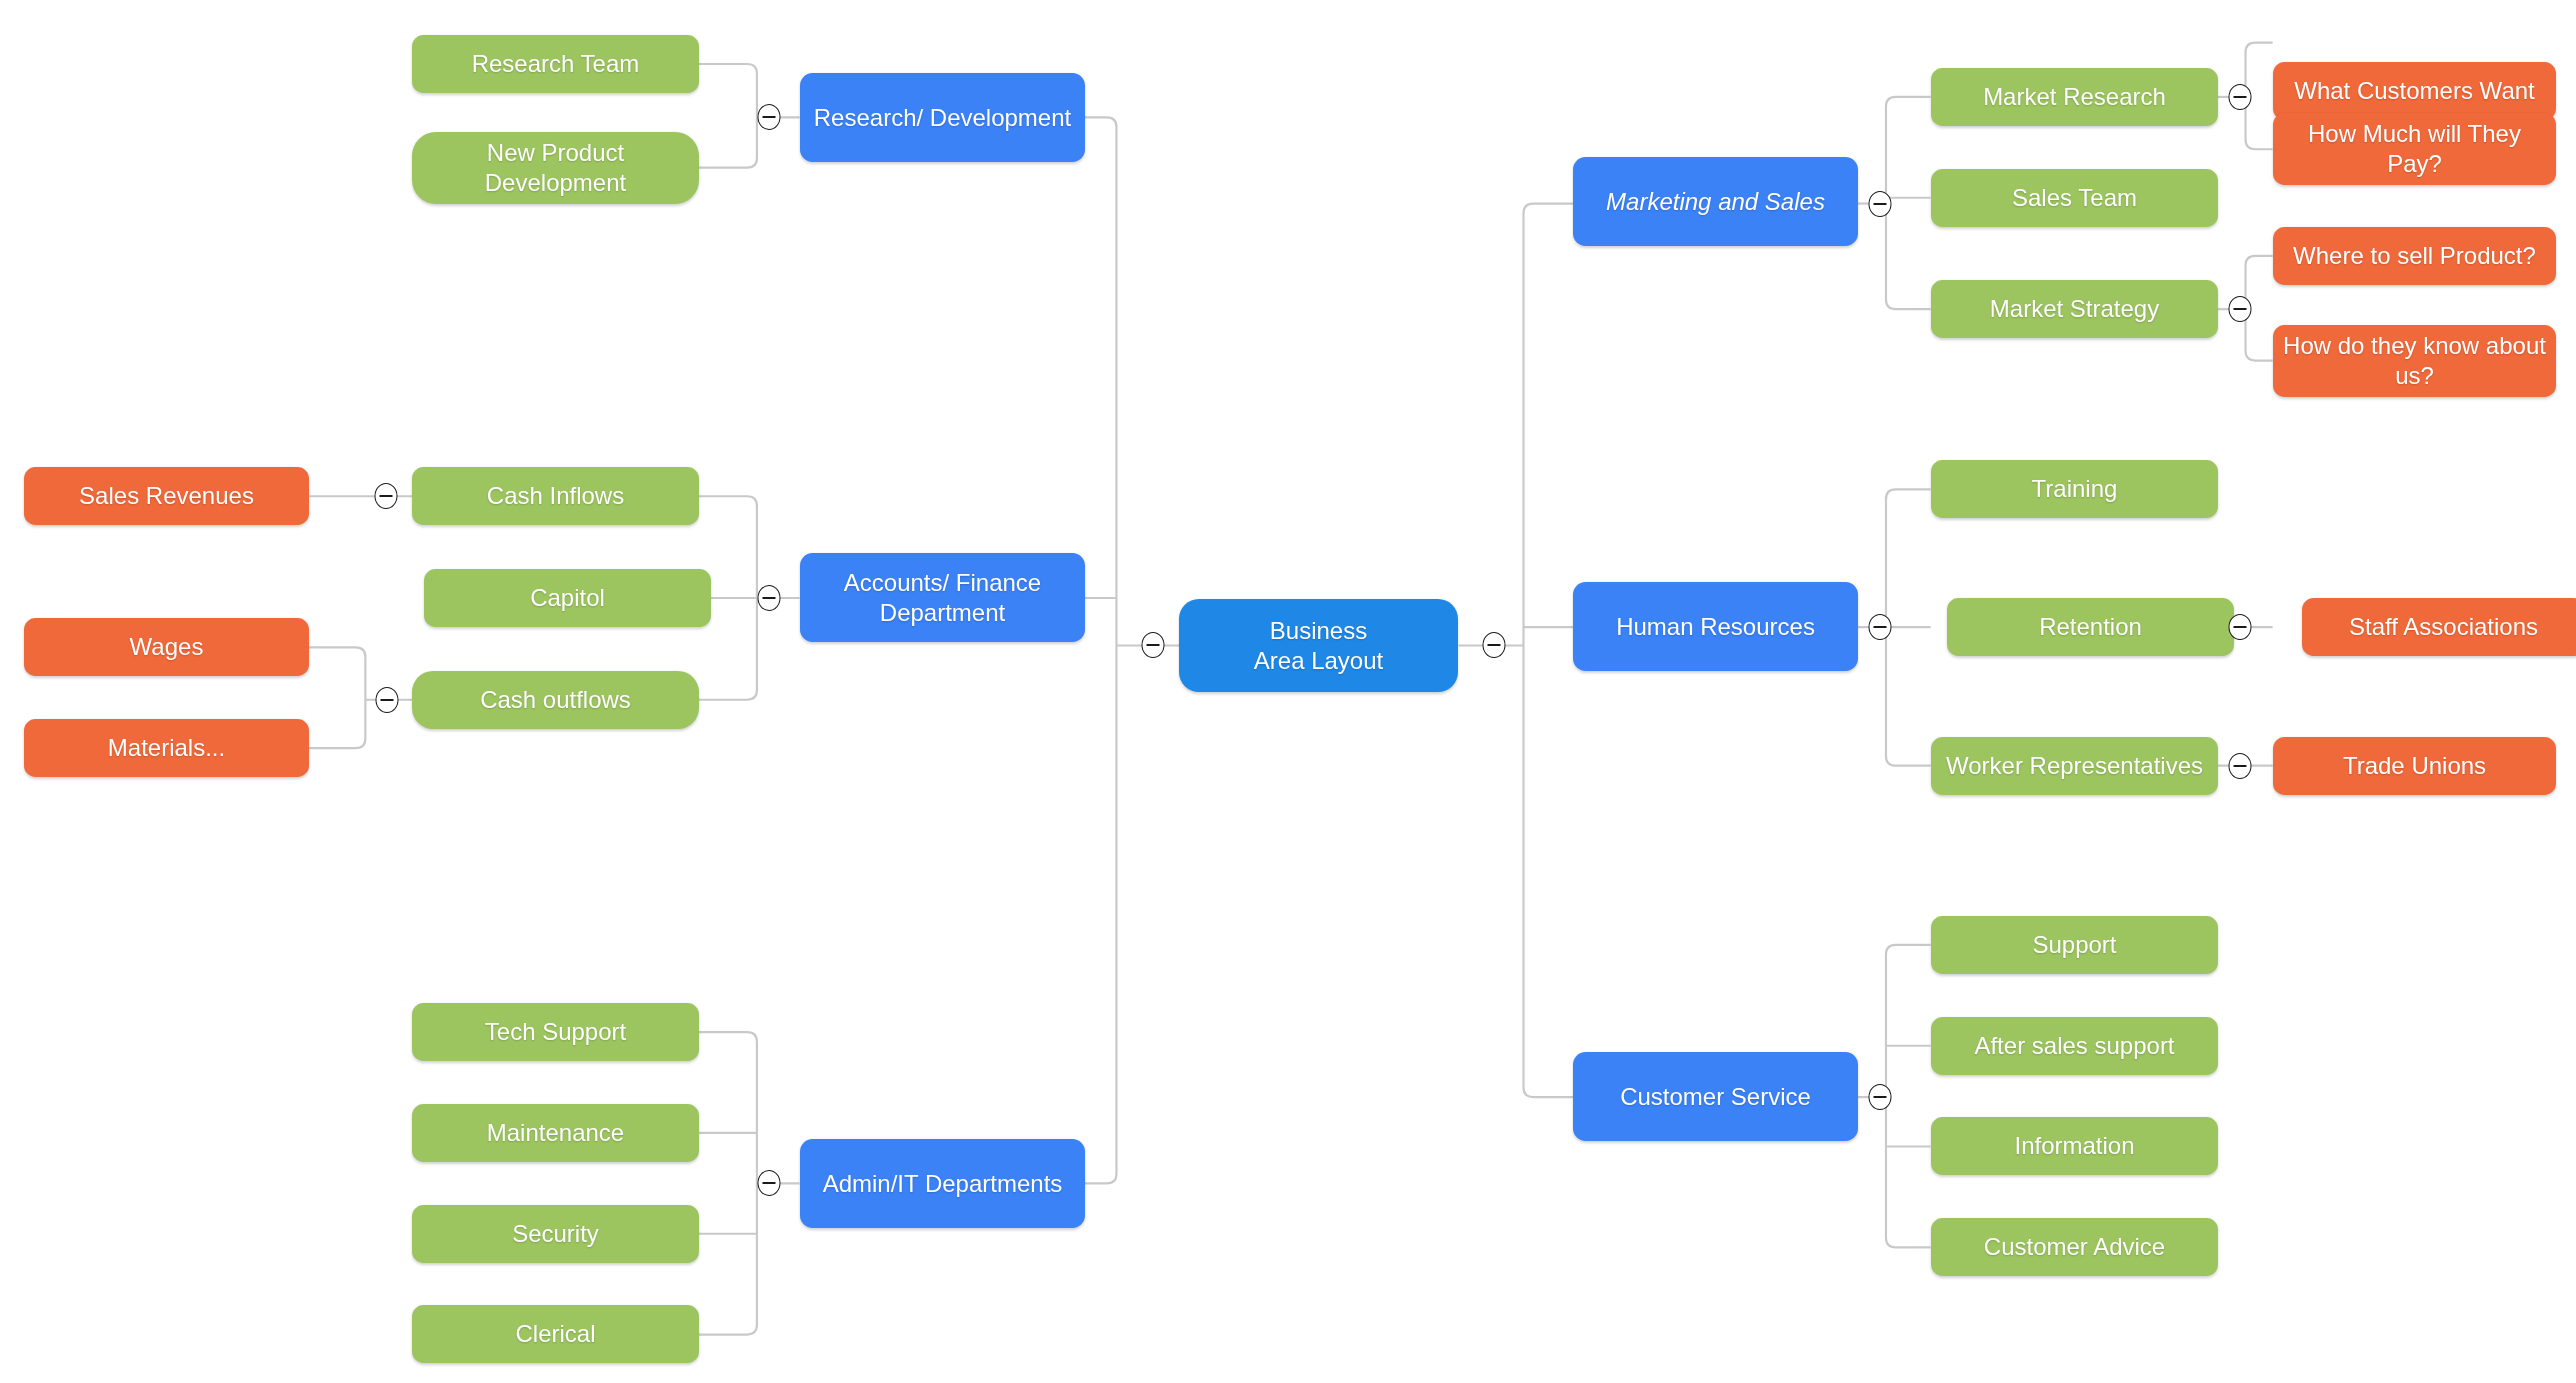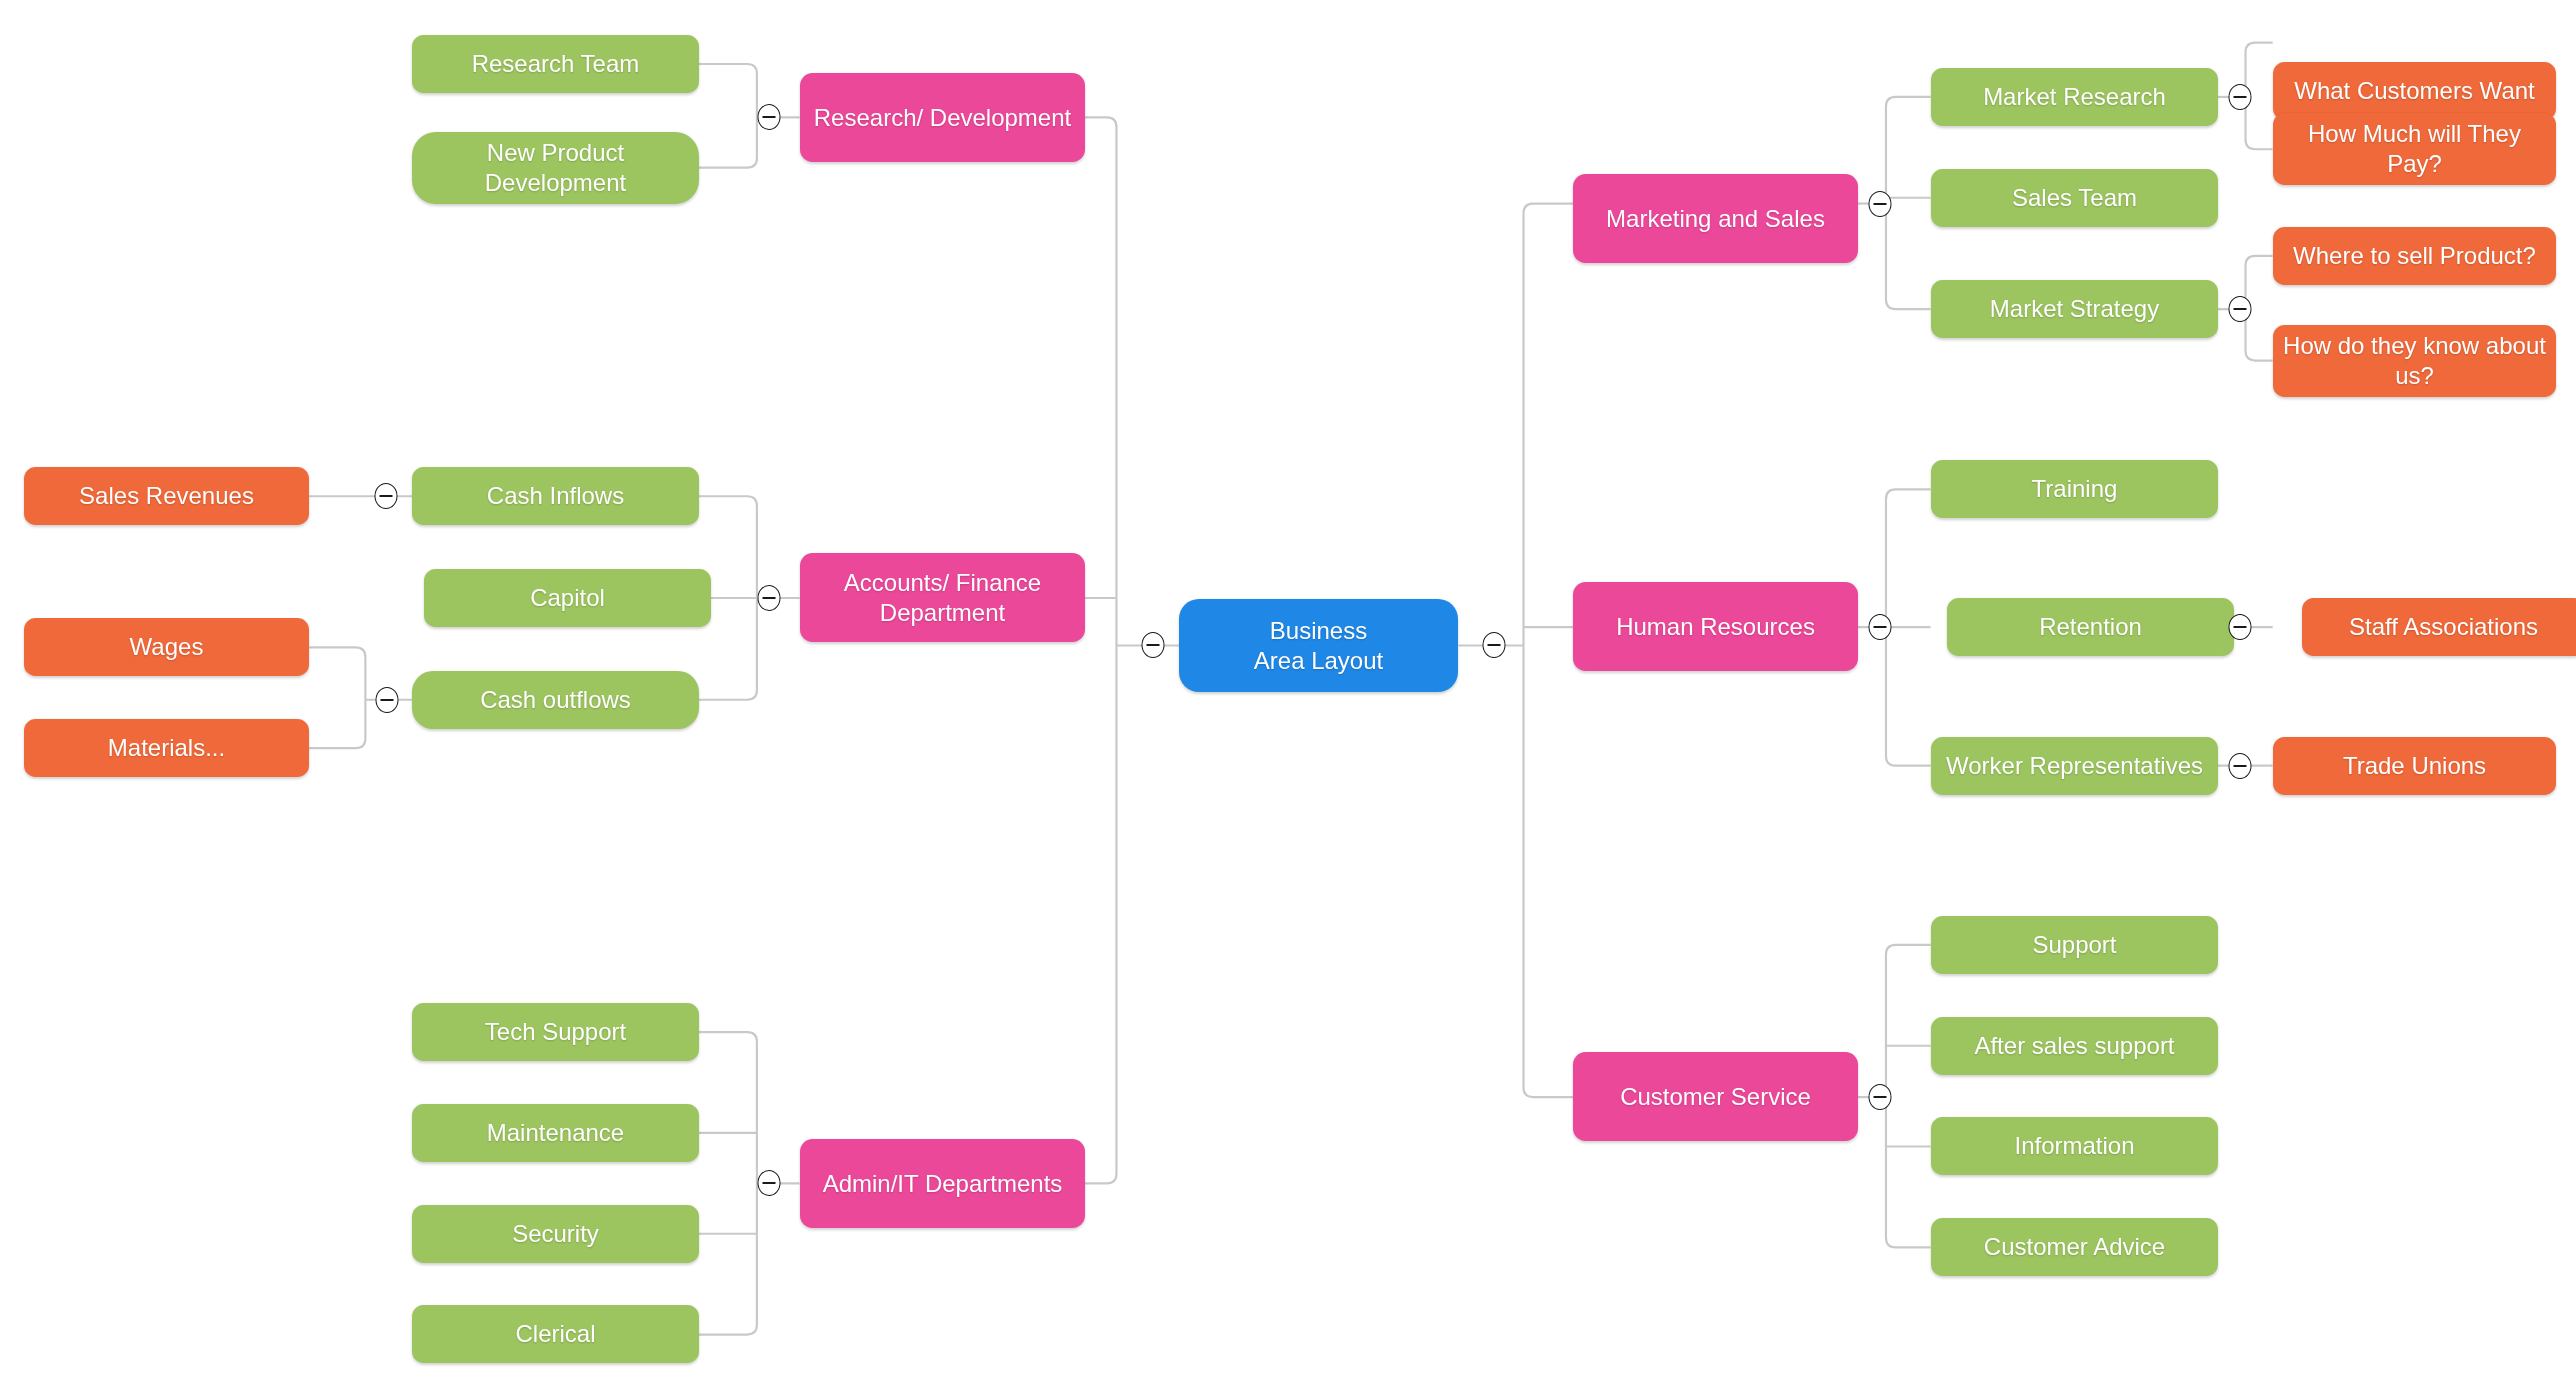--- a/index.html
+++ b/index.html
@@ -39,21 +39,21 @@
     line-height: 30px;
     border-radius: 11.6px;
     padding: 1.9px 7.8px;
     box-shadow: 0 1.9px 2.9px rgba(0,0,0,0.18);
     text-shadow: 0 1px 1.9px rgba(0,0,0,0.18);
     cursor: default;
   }
   .green  { background: #9CC45F; width: 287px; height: 58px; }
   .orange { background: #F0693A; width: 285px; height: 58px; }
   .orange.r { width: 283px; }
-  .teal   { background: #ec4899; width: 285px; height: 89px; border-radius: 12.6px; }
+  .teal   { background: #3b82f6; width: 285px; height: 89px; border-radius: 12.6px; }
   .blue   { background: #1F87E6; width: 279px; height: 93px; border-radius: 20px; }
   .tall   { height: 72px; }
   .collapse {
     position: absolute;
     width: 23px;
     height: 26px;
     transform: translate(-50%, -50%);
     background: #FFFFFF;
     border: 1.9px solid #1A1A1A;
     border-radius: 50%;
@@ -136,21 +136,21 @@
   <div class="node green" style="left:412px; top:671px;border-radius:21px;">Cash outflows</div>
   <div class="node green" style="left:412px; top:1003px;">Tech Support</div>
   <div class="node green" style="left:412px; top:1104px;">Maintenance</div>
   <div class="node green" style="left:412px; top:1205px;">Security</div>
   <div class="node green" style="left:412px; top:1305px;">Clerical</div>
 
   <div class="node orange" style="left:24px; top:467px;">Sales Revenues</div>
   <div class="node orange" style="left:24px; top:618px;">Wages</div>
   <div class="node orange" style="left:24px; top:719px;">Materials...</div>
 
-  <div class="node teal" style="left:1573px; top:174px;">Marketing and Sales</div>
+  <div class="node teal" style="left:1573px; top:157px;font-style:italic;">Marketing and Sales</div>
   <div class="node teal" style="left:1573px; top:582px;">Human Resources</div>
   <div class="node teal" style="left:1573px; top:1052px;">Customer Service</div>
 
   <div class="node green" style="left:1931px; top:68px;">Market Research</div>
   <div class="node green" style="left:1931px; top:169px;">Sales Team</div>
   <div class="node green" style="left:1931px; top:280px;">Market Strategy</div>
   <div class="node green" style="left:1931px; top:460px;">Training</div>
   <div class="node green" style="left:1931px; top:598px;margin-left:16px;">Retention</div>
   <div class="node green" style="left:1931px; top:737px;">Worker Representatives</div>
   <div class="node green" style="left:1931px; top:916px;">Support</div>

